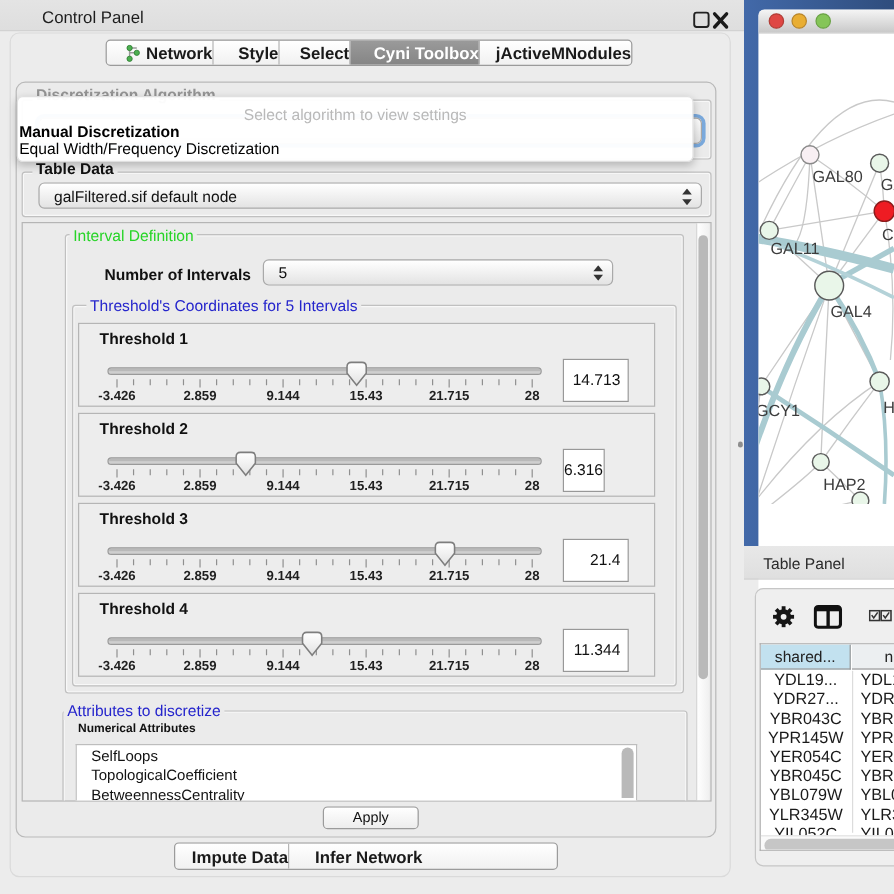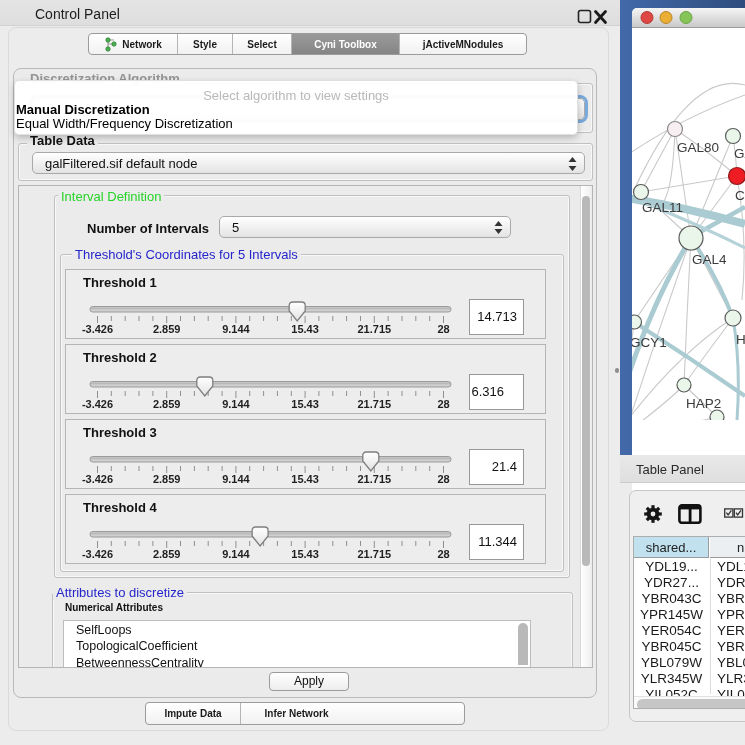--- a/index.html
+++ b/index.html
@@ -6,22 +6,22 @@
   html,body { width:745px; height:745px; overflow:hidden; background:#ececec;
     font-family:"Liberation Sans", sans-serif; }
   .abs { position:absolute; }
   body { position:relative; }
   .titlebar { left:0; top:0; width:620px; height:26px;
     background:linear-gradient(#e4e4e4,#dedede);
     border-bottom:1px solid #d2d2d2; }
   .titlebar span { position:absolute; left:10px; top:6px; font-size:14px; color:#1d1d1d;margin-left:25px; }
   .seg { display:flex; border:1px solid #9b9b9b; border-radius:4px;
     background:linear-gradient(#ffffff,#f1f1f1); overflow:hidden; height:22px; }
-  .seg .it { font-size:10px; font-weight:700; color:#1a1a1a; display:flex;
-    align-items:center; justify-content:center; border-right:1px solid #b5b5b5; }
+  .seg .it { font-size:14px; font-weight:700; color:#1a1a1a; display:flex;
+    align-items:center; justify-content:flex-end; border-right:1px solid #b5b5b5; }
   .seg .it:last-child { border-right:none; }
   .seg .sel { background:linear-gradient(#9a9a9a,#858585); color:#fff; }
   .panel { left:13px; top:68px; width:584px; height:630px;
     background:#ebebeb; border:1px solid #b9b9b9; border-radius:8px; }
   .grp { position:absolute; border:1px solid #c0c0c0; border-radius:3px;
     box-shadow:inset 0 0 0 1px #f8f8f8; }
   .grptitle { position:absolute; font-size:13px; background:#ebebeb; padding:0 3px; }
   .combo { position:absolute; border:1px solid #a9a9a9; border-radius:5px;
     background:linear-gradient(#ffffff,#e3e3e3); }
   .bold { font-weight:700; }
@@ -129,21 +129,21 @@
           <rect x="17" y="7.5" width="359" height="1.8" fill="#b9b9b9"></rect>
           <path d="M23.5 16 L23.5 23 M37.3 16 L37.3 21 M51.2 16 L51.2 21 M65.0 16 L65.0 21 M78.9 16 L78.9 21 M92.7 16 L92.7 23 M106.5 16 L106.5 21 M120.4 16 L120.4 21 M134.2 16 L134.2 21 M148.1 16 L148.1 21 M161.9 16 L161.9 23 M175.7 16 L175.7 21 M189.6 16 L189.6 21 M203.4 16 L203.4 21 M217.3 16 L217.3 21 M231.1 16 L231.1 23 M244.9 16 L244.9 21 M258.8 16 L258.8 21 M272.6 16 L272.6 21 M286.5 16 L286.5 21 M300.3 16 L300.3 23 M314.1 16 L314.1 21 M328.0 16 L328.0 21 M341.8 16 L341.8 21 M355.7 16 L355.7 21 M369.5 16 L369.5 23" stroke="#8f8f8f" stroke-width="1" fill="none"></path>
           <text x="23.5" y="33" font-size="11" font-weight="700" fill="#1f1f1f" text-anchor="middle" font-family="Liberation Sans, sans-serif">-3.426</text>
           <text x="92.7" y="33" font-size="11" font-weight="700" fill="#1f1f1f" text-anchor="middle" font-family="Liberation Sans, sans-serif">2.859</text>
           <text x="161.9" y="33" font-size="11" font-weight="700" fill="#1f1f1f" text-anchor="middle" font-family="Liberation Sans, sans-serif">9.144</text>
           <text x="231.1" y="33" font-size="11" font-weight="700" fill="#1f1f1f" text-anchor="middle" font-family="Liberation Sans, sans-serif">15.43</text>
           <text x="300.3" y="33" font-size="11" font-weight="700" fill="#1f1f1f" text-anchor="middle" font-family="Liberation Sans, sans-serif">21.715</text>
           <text x="369.5" y="33" font-size="11" font-weight="700" fill="#1f1f1f" text-anchor="middle" font-family="Liberation Sans, sans-serif">28</text>
           <path d="M122.8 11 L122.8 5.5 Q122.8 2 126.3 2 L135.3 2 Q138.8 2 138.8 5.5 L138.8 11 L130.8 21 Z" fill="url(#g1)" stroke="#7e7e7e" stroke-width="1.3"></path>
         </svg>
-<div class="tbox" style="left:403px;top:29px;width:55px;height:36px;line-height:34px;padding-right:19px">6.316</div>
+<div class="tbox" style="left:403px;top:29px;width:35px;height:36px;line-height:34px;padding-right:19px">6.316</div>
 </div>
 <div class="thrbox" style="top:233px">
 <div class="tt">Threshold 3</div>
 <svg style="position:absolute;left:8px;top:30px" width="465" height="38" viewBox="0 0 465 38">
           <defs>
             <linearGradient id="g2" x1="0" y1="0" x2="0" y2="1">
               <stop offset="0" stop-color="#ffffff"></stop>
               <stop offset="1" stop-color="#e2e2e2"></stop>
             </linearGradient>
           </defs>

